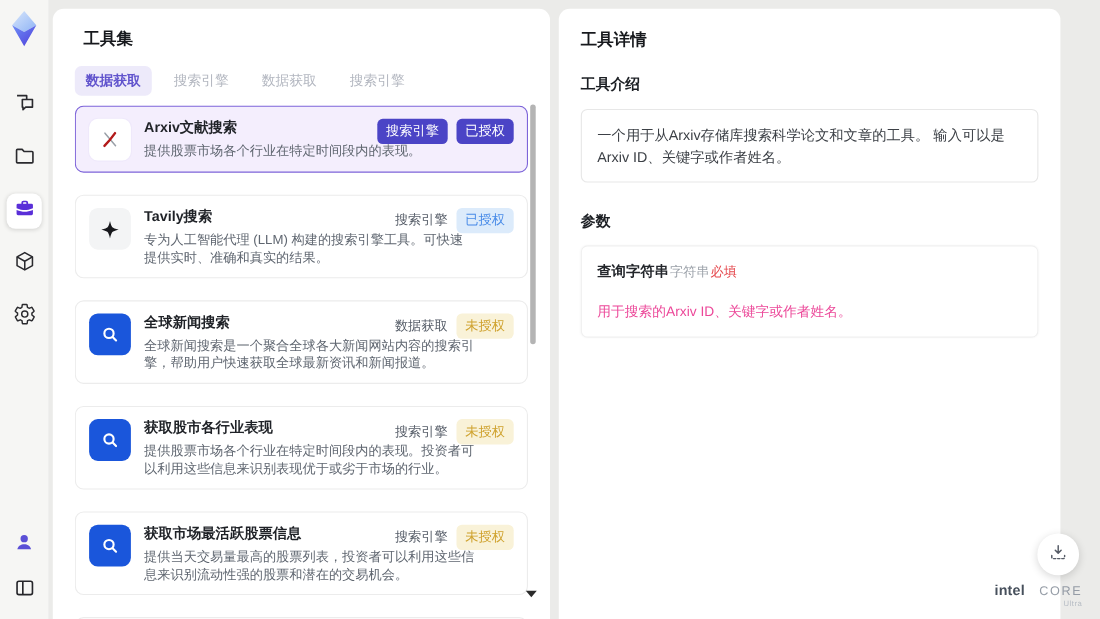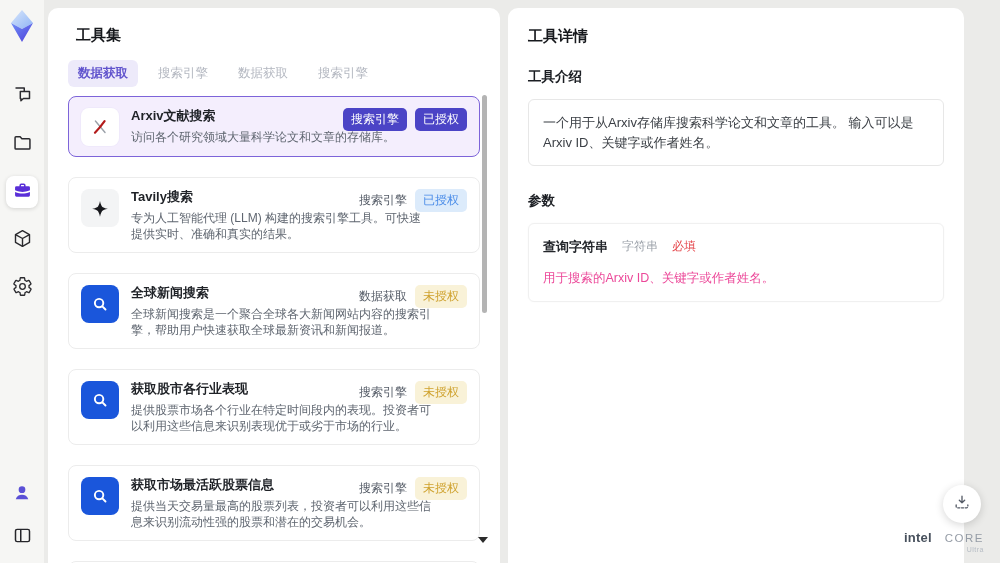--- a/index.html
+++ b/index.html
@@ -53,21 +53,21 @@
                   border-left:5px solid transparent; border-right:5px solid transparent;
                   border-top:6px solid #2b2b2b; cursor:pointer; }
 
   
   .right-panel { padding:19px 20px; }
   .rp-title { font-size:15px; font-weight:700; color:#17191d; margin-bottom:22px; }
   .section-title { font-size:13.5px; font-weight:700; color:#1b1e23; margin-bottom:13px; }
   .intro-box { border:1px solid #e7e7e7; border-radius:6px; padding:13px 14px;
                font-size:13px; color:#3c4046; line-height:1.5; margin-bottom:26px; }
   .params-box { border:1px solid #f0f0f0; border-radius:6px; padding:14px; box-shadow:0 0 2px rgba(0,0,0,.03); }
-  .param-head { display:flex; align-items:flex-start; gap:14px; margin-bottom:14px; }
+  .param-head { display:flex; align-items:flex-end; gap:1px; margin-bottom:19px; }
   .param-name { font-size:13px; font-weight:700; color:#23262b; }
   .param-type { font-size:12px; color:#9aa0a8; }
   .param-req  { font-size:12px; color:#e5484d; }
   .param-desc { font-size:12.5px; color:#ec4899; }
 
   
   .fab { position:absolute; right:19px; bottom:40px; width:38px; height:38px; border-radius:50%;
          background:#fff; box-shadow:0 2px 8px rgba(0,0,0,.16); display:flex; align-items:center;
          justify-content:center; cursor:pointer; }
   .brand { position:absolute; right:16px; bottom:10px; text-align:right; line-height:1; }
@@ -156,21 +156,21 @@
     <div class="tool-list" id="tool-list">
         <div class="tool-card selected">
     <div class="tool-icon icon-arxiv">
             <svg viewBox="0 0 24 24" width="22" height="22" fill="none" stroke-linecap="round">
               <path d="M7 5.5l10.5 12.5" stroke="#9aa0a8" stroke-width="1.5"></path>
               <path d="M17 5.5C14.8 8.6 9.6 15 6.5 18.2" stroke="#b31b1b" stroke-width="2.4"></path>
             </svg>
           </div>
     <div class="tool-body">
       <div class="tool-title">Arxiv文献搜索</div>
-      <div class="tool-desc">访问各个研究领域大量科学论文和文章的存储库。</div>
+      <div class="tool-desc">提供股票市场各个行业在特定时间段内的表现。</div>
     </div>
     <div class="tool-badges">
       <span class="badge-solid">搜索引擎</span>
       <span class="badge-solid">已授权</span>
     </div>
   </div>
         <div class="tool-card">
     <div class="tool-icon icon-gray">
             <svg viewBox="0 0 24 24" width="20" height="20">
               <path d="M12 3.5c.7 3.8 2 6.1 2.6 6.9.8.6 3.1 1.9 6.9 2.6-3.8.7-6.1 2-6.9 2.6-.6.8-1.9 3.1-2.6 6.9-.7-3.8-2-6.1-2.6-6.9-.8-.6-3.1-1.9-6.9-2.6 3.8-.7 6.1-2 6.9-2.6.6-.8 1.9-3.1 2.6-6.9z" fill="#17181c"></path>

